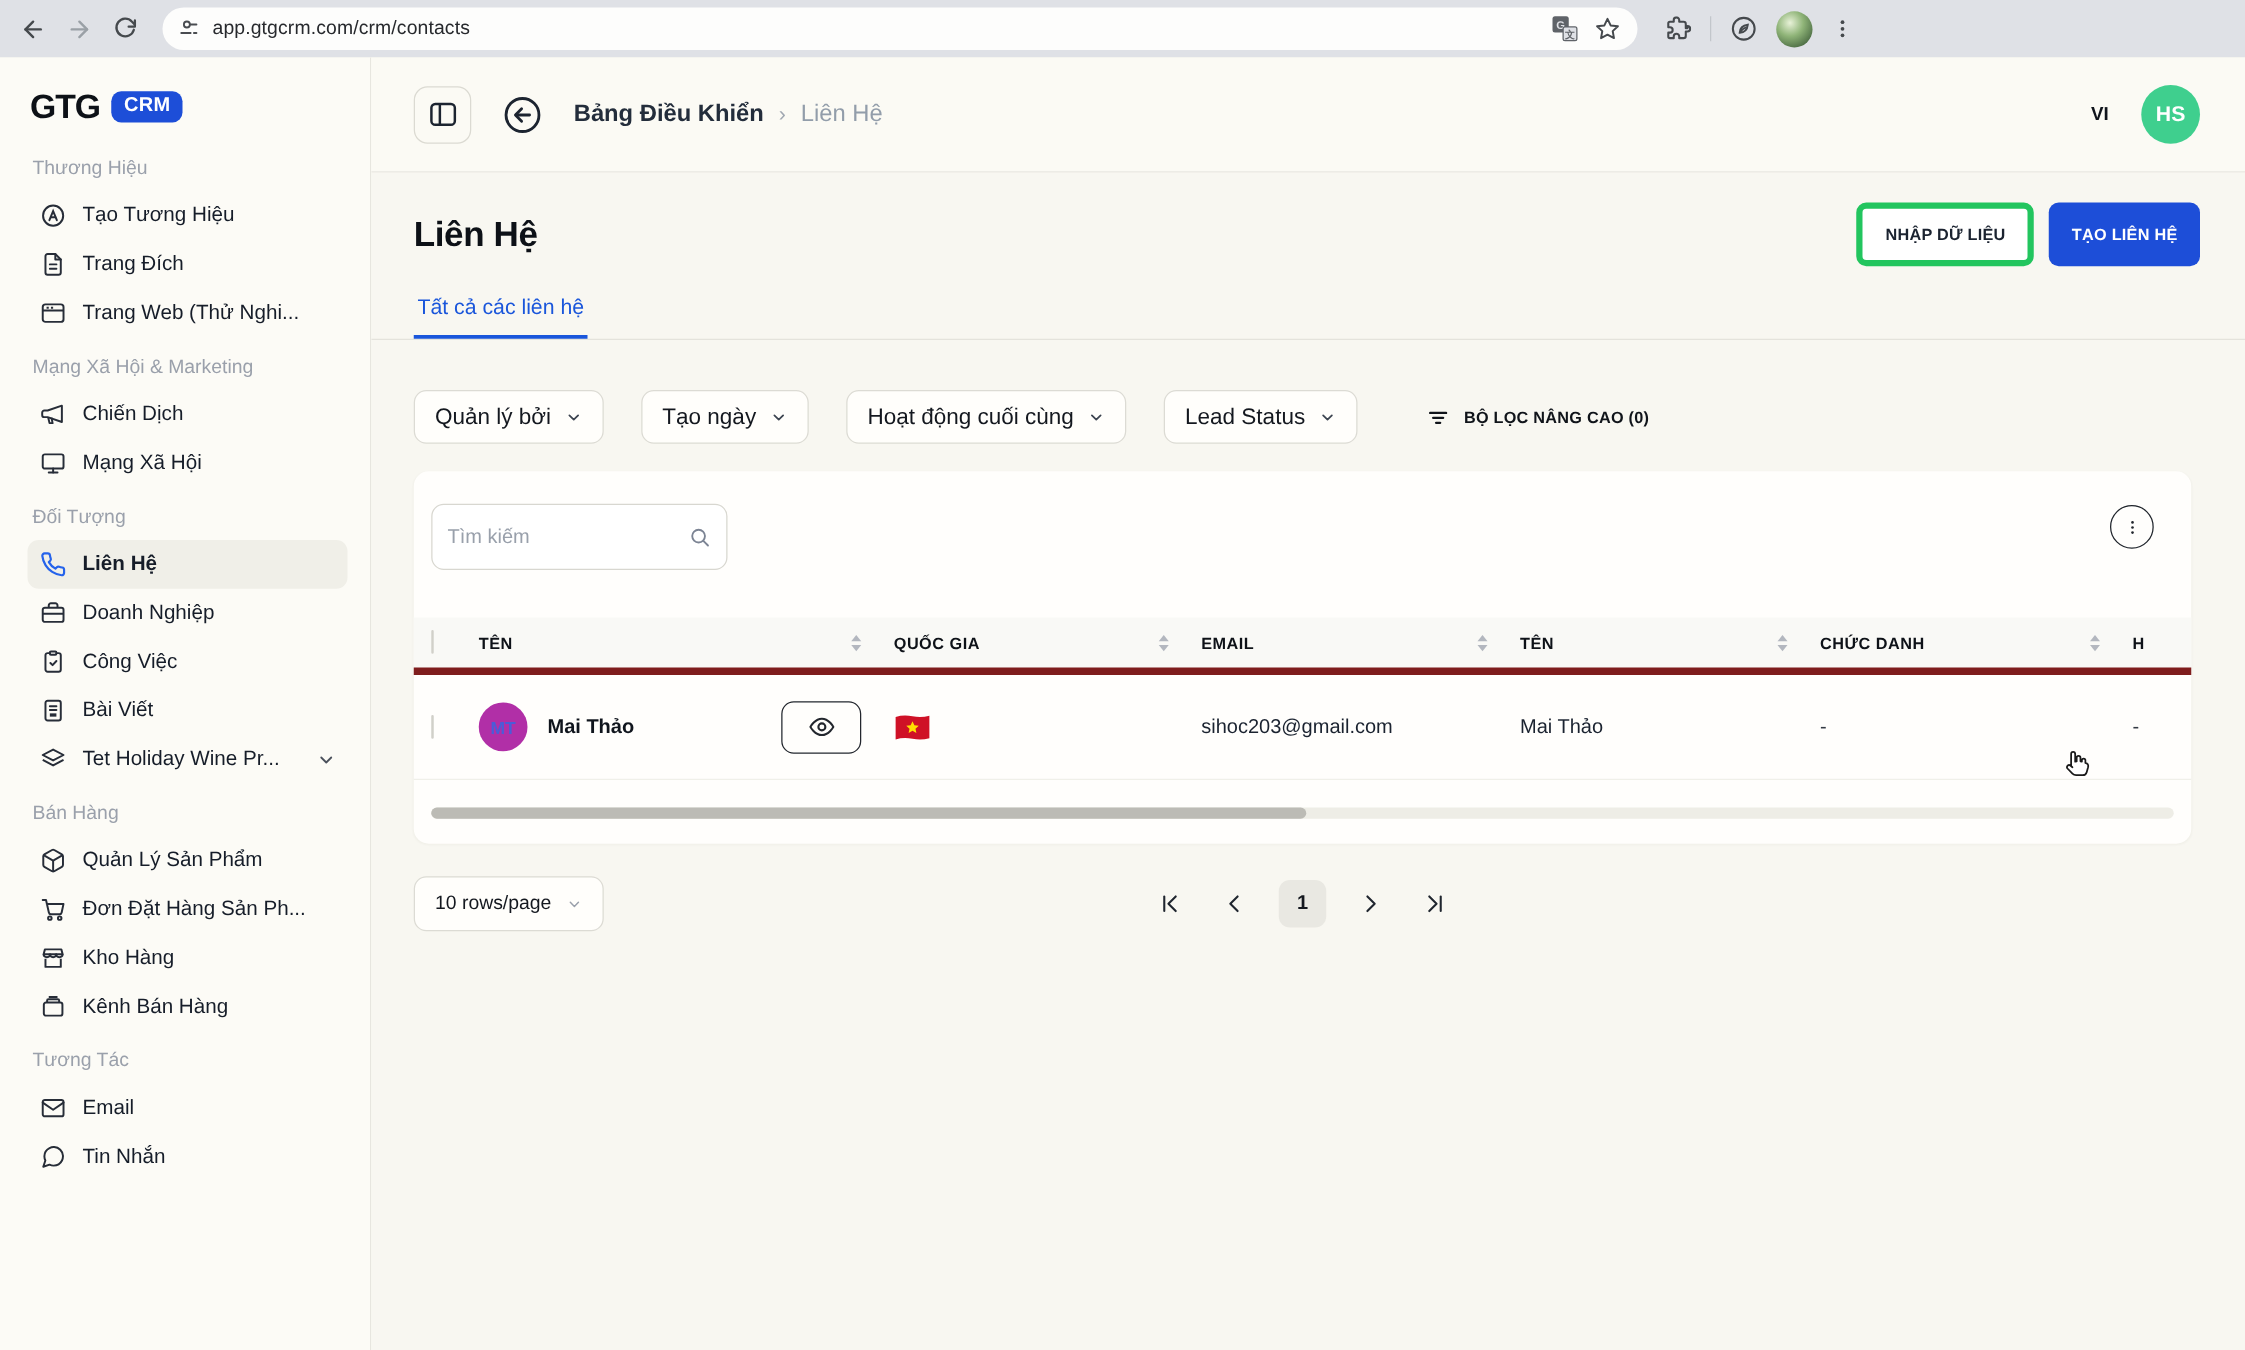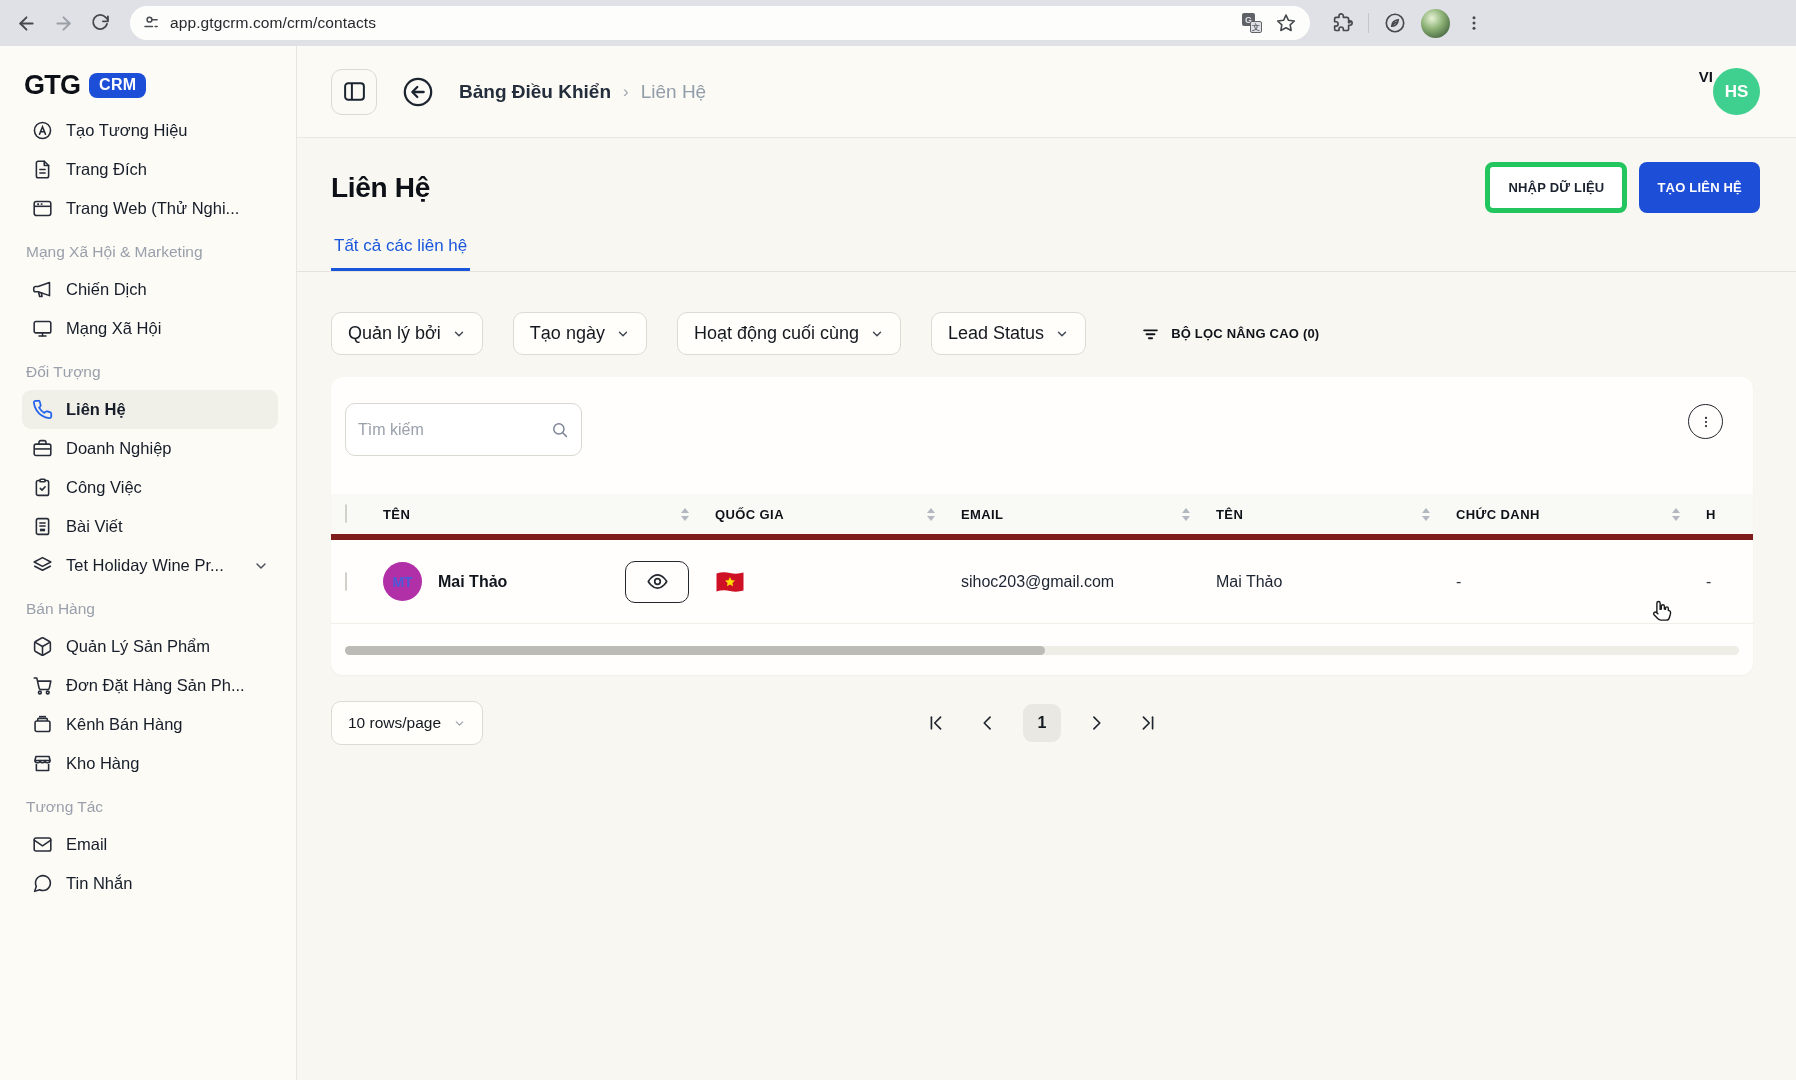--- a/index.html
+++ b/index.html
@@ -38,21 +38,21 @@
 
   
   .main { flex:1; display:flex; flex-direction:column; background:#f8f7f1; position:relative; overflow:hidden; }
   .main-header { height:92px; background:#fbfaf4; border-bottom:1px solid #e9e8e1; display:flex; align-items:center; padding:0 36px 0 34px; gap:24px; }
   .panel-btn { width:46px; height:46px; border:1px solid #dbdad2; border-radius:11px; background:transparent; display:grid; place-items:center; color:#1c2430; }
   .back-circle { color:#1c2430; display:grid; place-items:center; }
   .breadcrumb { display:flex; align-items:center; gap:12px; font-size:19px; }
   .bc-home { font-weight:bold; color:#232d3b; }
   .bc-sep { color:#a0a7b1; font-size:17px; }
   .bc-cur { color:#929daa; }
-  .header-right { margin-left:auto; display:flex; }
+  .header-right { margin-left:auto; display:flex; align-items:center; gap:26px; }
   .lang { font-size:15px; font-weight:bold; color:#10141c; }
   .hs-avatar { width:47px; height:47px; border-radius:50%; background:#3fcf8e; color:#fff; font-weight:bold; font-size:17px; display:grid; place-items:center; }
 
   .page-head { padding:24px 36px 0 34px; border-bottom:1px solid #e4e3dc; }
   .title-row { display:flex; align-items:center; justify-content:space-between; }
   .page-title { font-size:28px; font-weight:bold; color:#0d1117; letter-spacing:-0.3px; }
   .actions { display:flex; gap:12px; }
   .btn { font-size:13px; font-weight:bold; letter-spacing:0.2px; border-radius:8px; padding:13px 18px; cursor:pointer; border:none; font-family:inherit; }
   .btn-outline { background:#fff; border:5px solid #22c55e; color:#1b2330; }
   .btn-primary { background:#1d4ed8; color:#fff; }
@@ -178,20 +178,21 @@
 </div>
 
 <div class="app">
 
   <aside class="sidebar">
     <div class="logo-row">
       <span class="logo-text">GTG</span>
       <span class="logo-badge">CRM</span>
     </div>
 
+    <div class="sec-label">Thương Hiệu</div>
     <div class="nav-item">
       <span class="ic">
           <svg width="21" height="21" viewBox="0 0 24 24" fill="none" stroke="currentColor" stroke-width="1.8" stroke-linecap="round">
             <circle cx="12" cy="12" r="9.2"></circle>
             <path d="M8.6 16.2l3.4-8.4 3.4 8.4"></path>
             <path d="M10 13.4h4"></path>
           </svg>
         </span>
       <span>Tạo Tương Hiệu</span>
     </div>
@@ -312,36 +313,36 @@
             <circle cx="9" cy="20" r="1.6"></circle>
             <circle cx="18" cy="20" r="1.6"></circle>
             <path d="M2.5 3.5h3l2.6 11.4a2 2 0 0 0 2 1.6h7.7a2 2 0 0 0 2-1.6L21.5 7H6.2"></path>
           </svg>
         </span>
       <span>Đơn Đặt Hàng Sản Ph...</span>
     </div>
     <div class="nav-item">
       <span class="ic">
           <svg width="21" height="21" viewBox="0 0 24 24" fill="none" stroke="currentColor" stroke-width="1.8" stroke-linejoin="round">
+            <path d="M4.5 4h15l1.2 4.5H3.3z"></path>
+            <path d="M3.3 8.5c0 1.5 1.3 2.6 3.1 2.6 1.7 0 2.8-1.1 2.8-2.6 0 1.5 1.2 2.6 2.8 2.6s2.8-1.1 2.8-2.6c0 1.5 1.1 2.6 2.8 2.6 1.8 0 3.1-1.1 3.1-2.6"></path>
+            <path d="M5 12.5V20h14v-7.5"></path>
+          </svg>
+        </span>
+      <span>Kho Hàng</span>
+    </div>
+    <div class="nav-item">
+      <span class="ic">
+          <svg width="21" height="21" viewBox="0 0 24 24" fill="none" stroke="currentColor" stroke-width="1.8" stroke-linejoin="round">
             <rect x="3.5" y="8" width="17" height="12" rx="2"></rect>
             <path d="M6.5 8V6.2A1.2 1.2 0 0 1 7.7 5h8.6a1.2 1.2 0 0 1 1.2 1.2V8"></path>
             <path d="M8 3h8"></path>
           </svg>
         </span>
       <span>Kênh Bán Hàng</span>
-    </div>
-    <div class="nav-item">
-      <span class="ic">
-          <svg width="21" height="21" viewBox="0 0 24 24" fill="none" stroke="currentColor" stroke-width="1.8" stroke-linejoin="round">
-            <path d="M4.5 4h15l1.2 4.5H3.3z"></path>
-            <path d="M3.3 8.5c0 1.5 1.3 2.6 3.1 2.6 1.7 0 2.8-1.1 2.8-2.6 0 1.5 1.2 2.6 2.8 2.6s2.8-1.1 2.8-2.6c0 1.5 1.1 2.6 2.8 2.6 1.8 0 3.1-1.1 3.1-2.6"></path>
-            <path d="M5 12.5V20h14v-7.5"></path>
-          </svg>
-        </span>
-      <span>Kho Hàng</span>
     </div>
 
     <div class="sec-label">Tương Tác</div>
     <div class="nav-item">
       <span class="ic">
           <svg width="21" height="21" viewBox="0 0 24 24" fill="none" stroke="currentColor" stroke-width="1.8" stroke-linecap="round" stroke-linejoin="round">
             <rect x="2.5" y="4.5" width="19" height="15" rx="2"></rect>
             <polyline points="21.5 7 12 13.5 2.5 7"></polyline>
           </svg>
         </span>

